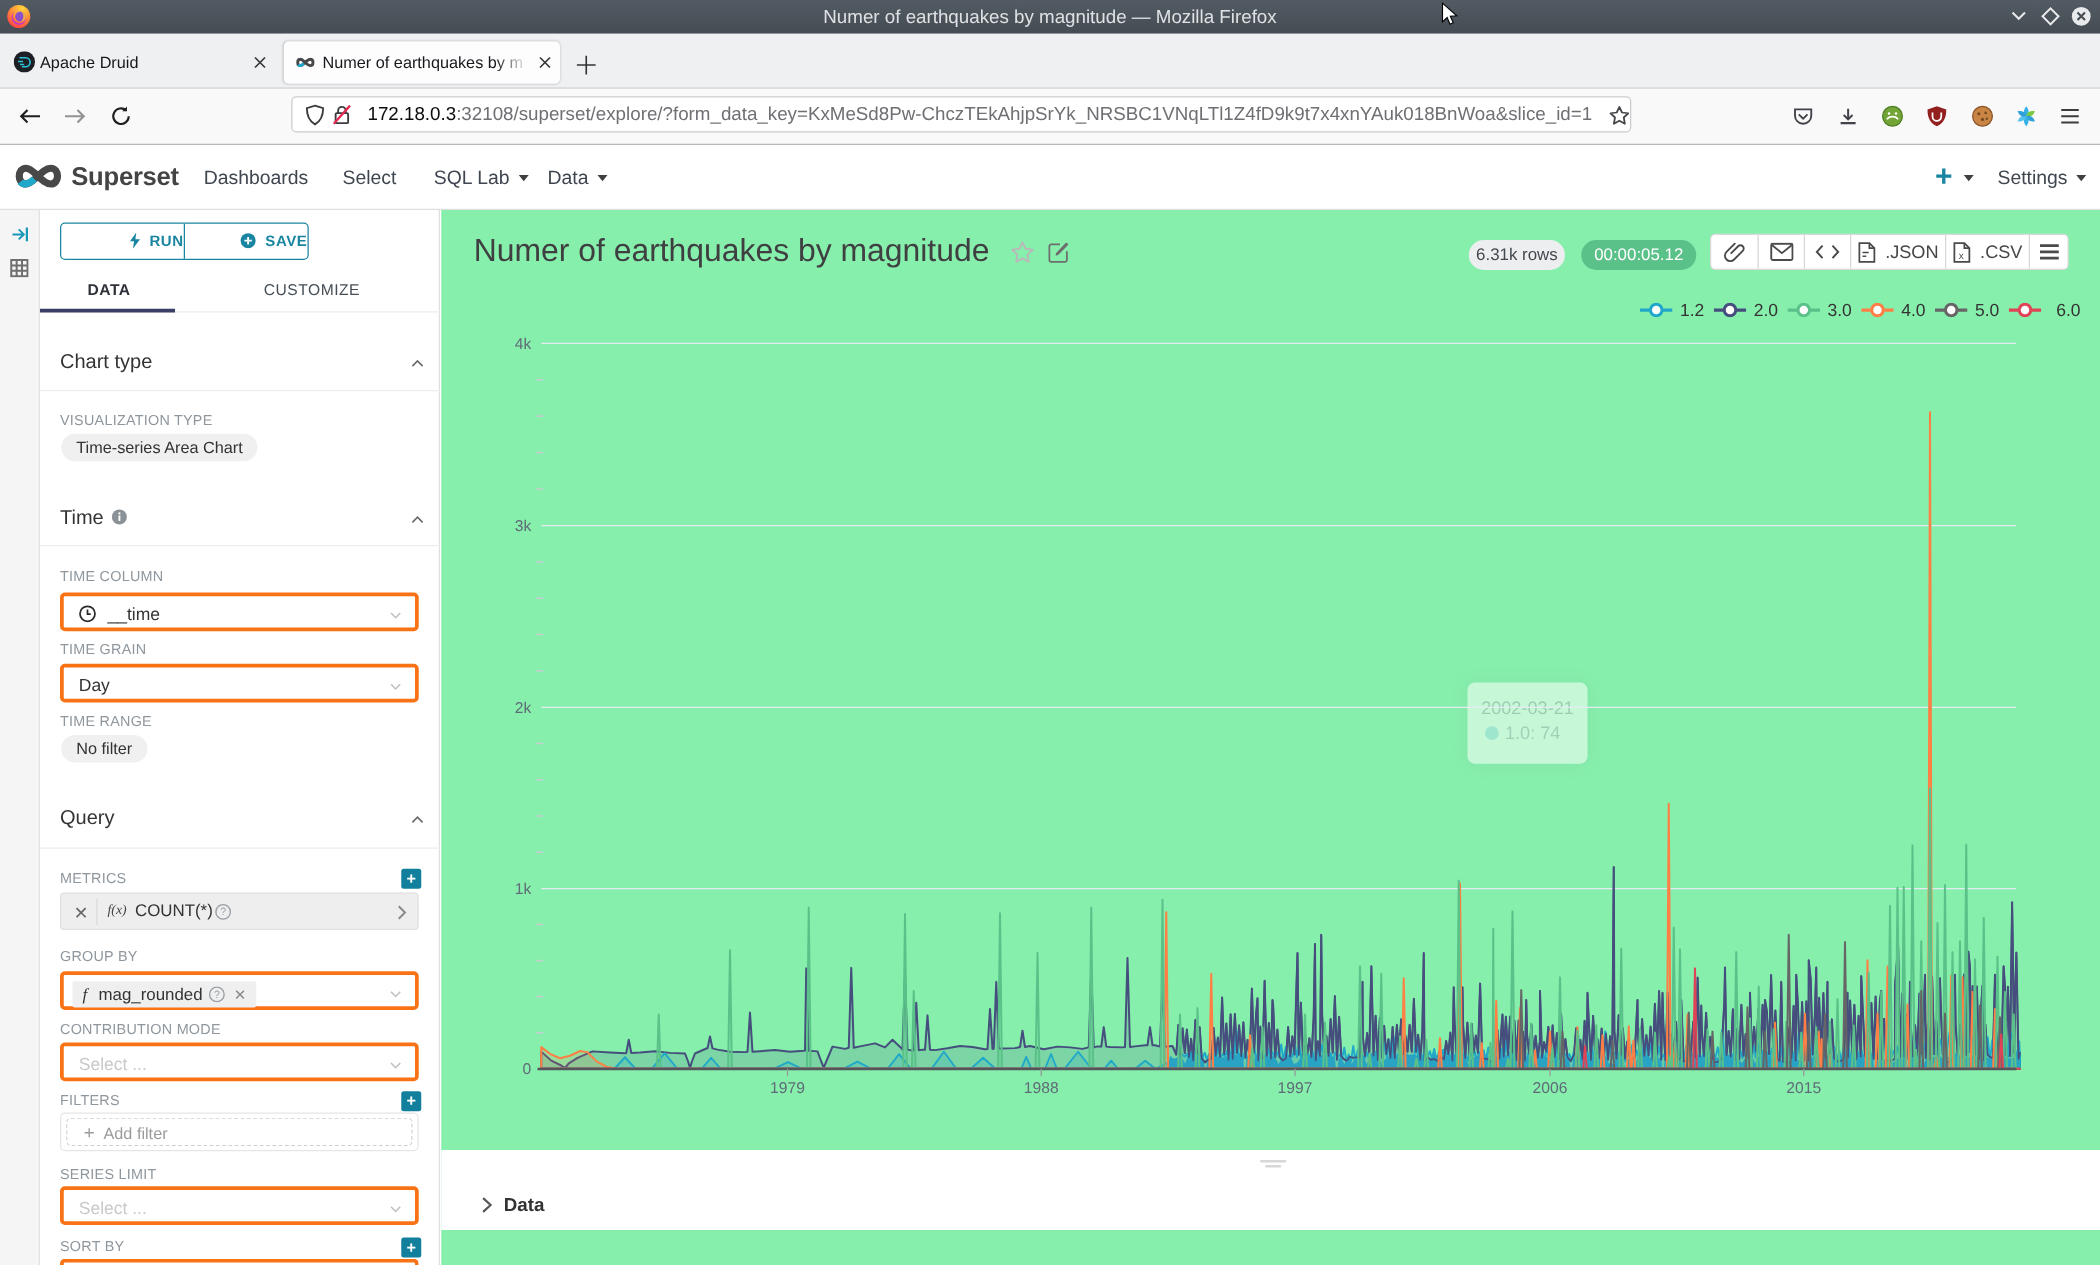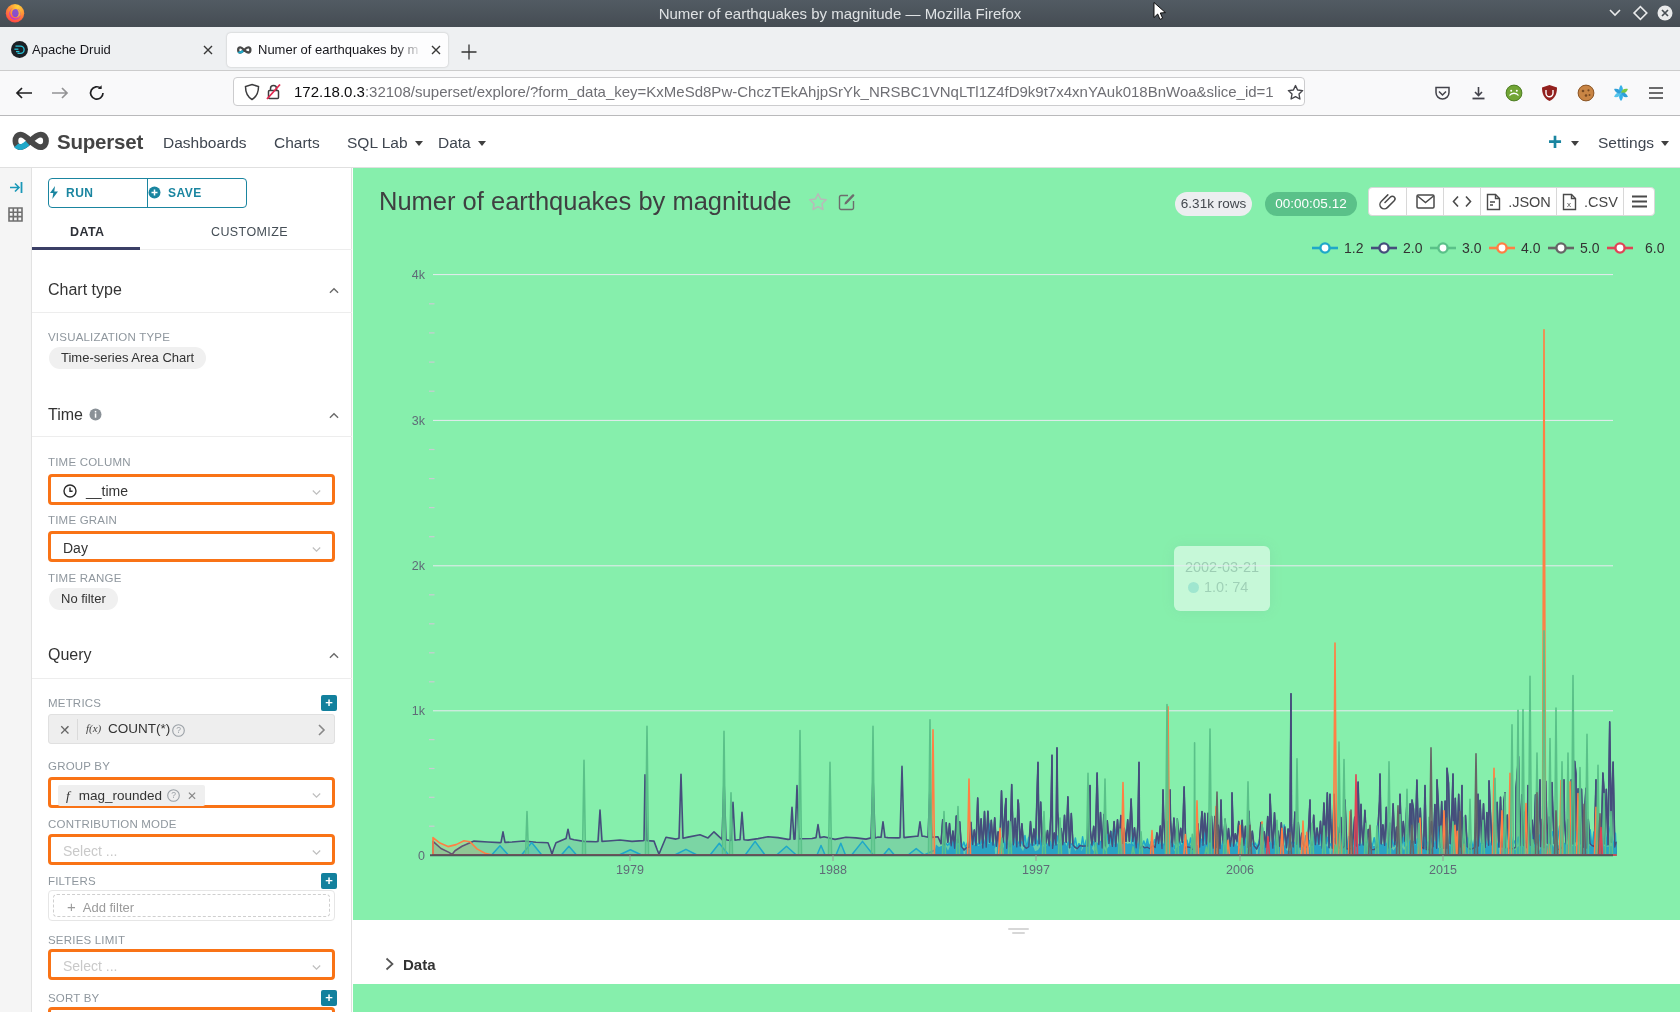--- a/index.html
+++ b/index.html
@@ -25,21 +25,21 @@
 #navbar .brand{position:absolute;left:57px;top:14px;font-size:20.5px;font-weight:bold;color:#444;letter-spacing:-0.2px}
 #navbar .nl{position:absolute;top:18px;font-size:15.5px;color:#3f4650}
 .caret{display:inline-block;width:0;height:0;border-left:4.5px solid transparent;border-right:4.5px solid transparent;border-top:5px solid #404040;vertical-align:2px;margin-left:7px}
 #plusbtn{position:absolute;left:1548px;top:12px;color:#1a85a0;font-size:24px;font-weight:bold}
 
 #iconstrip{position:absolute;left:0;top:168px;width:32px;height:844px;background:#f5f5f5;border-right:1px solid #e2e2e2}
 #sidepanel{position:absolute;left:32px;top:168px;width:320px;height:844px;background:#fff;border-right:1px solid #e0e0e0}
 #chartarea{position:absolute;left:353px;top:168px;width:1327px;height:844px;background:#86efac}
 
 .btn2{position:absolute;left:16px;top:10px;width:199px;height:30px;border:1px solid #1a85a0;border-radius:4px;display:flex}
-.btn2 .half{flex:1;text-align:left;color:#1a85a0;font-size:12px;font-weight:bold;letter-spacing:.5px;line-height:28px}
+.btn2 .half{flex:1;text-align:right;color:#1a85a0;font-size:12px;font-weight:bold;letter-spacing:.5px;line-height:28px}
 .btn2 .half:first-child{border-right:1px solid #1a85a0}
 .ptabs{position:absolute;left:0;top:48px;width:320px;height:34px;border-bottom:1px solid #ededed;font-size:12.5px;letter-spacing:.4px;color:#454e56}
 .ptabs .t1{position:absolute;left:38px;top:9px;font-weight:bold;color:#2e3138}
 .ptabs .t2{position:absolute;left:179px;top:9px}
 .ptabs .ink{position:absolute;left:0px;top:31px;width:108px;height:3px;background:#3b3f66}
 .sechead{position:absolute;left:16px;font-size:16px;color:#333}
 .chev{position:absolute;width:10px;height:10px}
 .divider{position:absolute;left:0;width:320px;border-top:1px solid #ededed}
 .lbl{position:absolute;left:16px;font-size:11.5px;color:#8f979e;letter-spacing:.2px}
 .pill{position:absolute;background:#f0f0f0;border-radius:11px;font-size:13px;color:#333;line-height:22px;padding:0 12px;height:22px}
@@ -196,21 +196,21 @@
       <path d="M1,2 h14 M1,7 h14 M1,12 h14" stroke="#3c3c3e" stroke-width="1.7"></path>
     </svg>
 </div>
 <div id="navbar">
 <svg width="42" height="20" viewBox="0 0 42 20" style="position:absolute;left:10px;top:15px">
       <path d="M 10.8,3.6 C 3.6,3.6 3.6,16.2 10.8,16.2 C 17.1,16.2 23.400000000000002,3.6 30.6,3.6 C 37.800000000000004,3.6 37.800000000000004,16.2 30.6,16.2 C 23.400000000000002,16.2 17.1,3.6 10.8,3.6 Z" stroke="#484848" stroke-width="5.760000000000001" fill="none"></path>
 <path d="M 6.3,14.4 C 9.0,17.55 13.5,16.2 17.55,12.15" stroke="#1fa8c9" stroke-width="5.760000000000001" fill="none"></path>
     </svg>
 <div class="brand">Superset</div>
 <div class="nl" style="left:163px">Dashboards</div>
-<div class="nl" style="left:274px">Charts</div>
+<div class="nl" style="left:274px">Select</div>
 <div class="nl" style="left:347px">SQL Lab<span class="caret"></span></div>
 <div class="nl" style="left:438px">Data<span class="caret"></span></div>
 <div id="plusbtn">+<span class="caret" style="margin-left:9px;vertical-align:4px"></span></div>
 <div class="nl" style="left:1598px">Settings<span class="caret"></span></div>
 </div>
 <div id="iconstrip">
     <svg width="14" height="13" viewBox="0 0 14 13" style="position:absolute;left:9px;top:13px">
       <path d="M1,6.5 h8 M6,2.5 L10,6.5 L6,10.5" stroke="#1a98b8" stroke-width="1.6" fill="none"></path>
       <path d="M12.5,1 V12" stroke="#1a98b8" stroke-width="1.8"></path>
     </svg>

